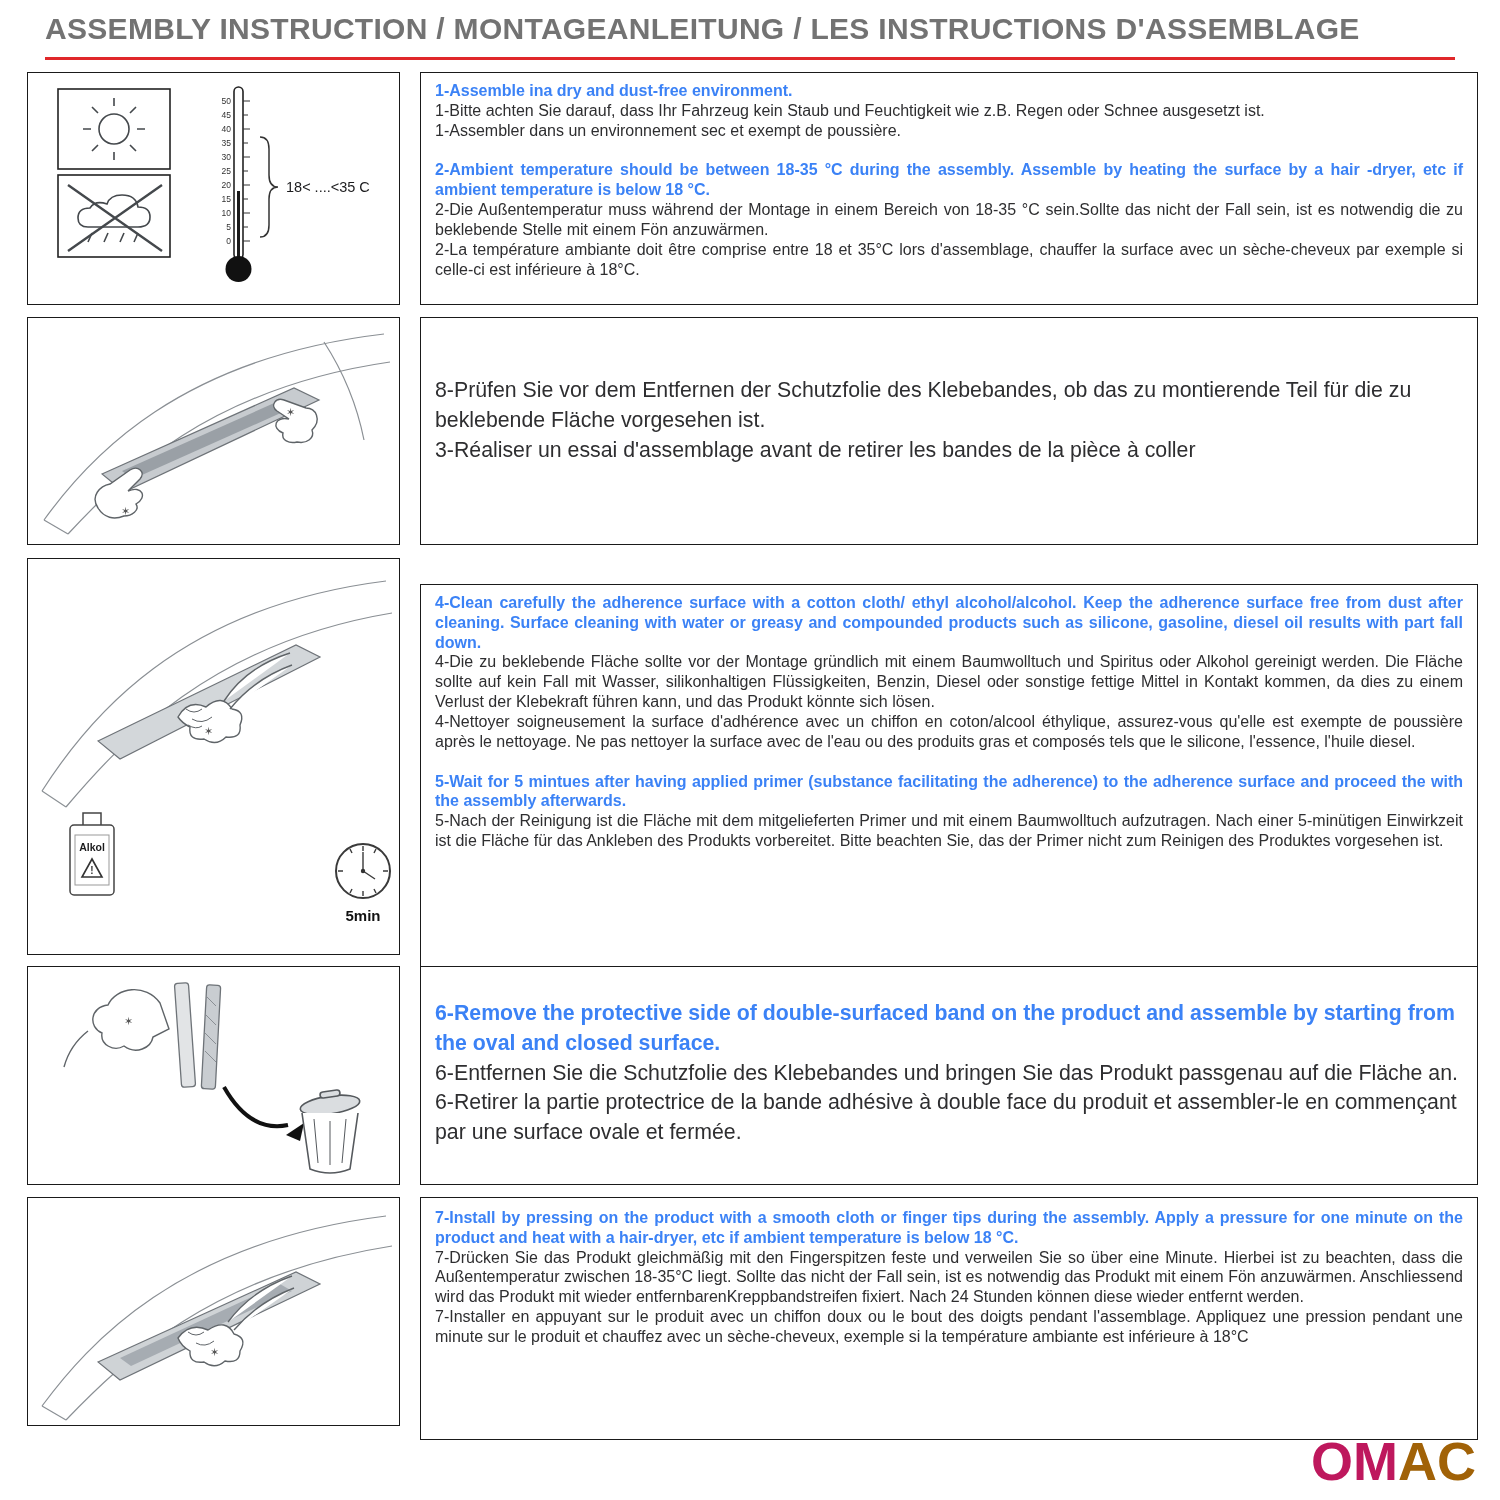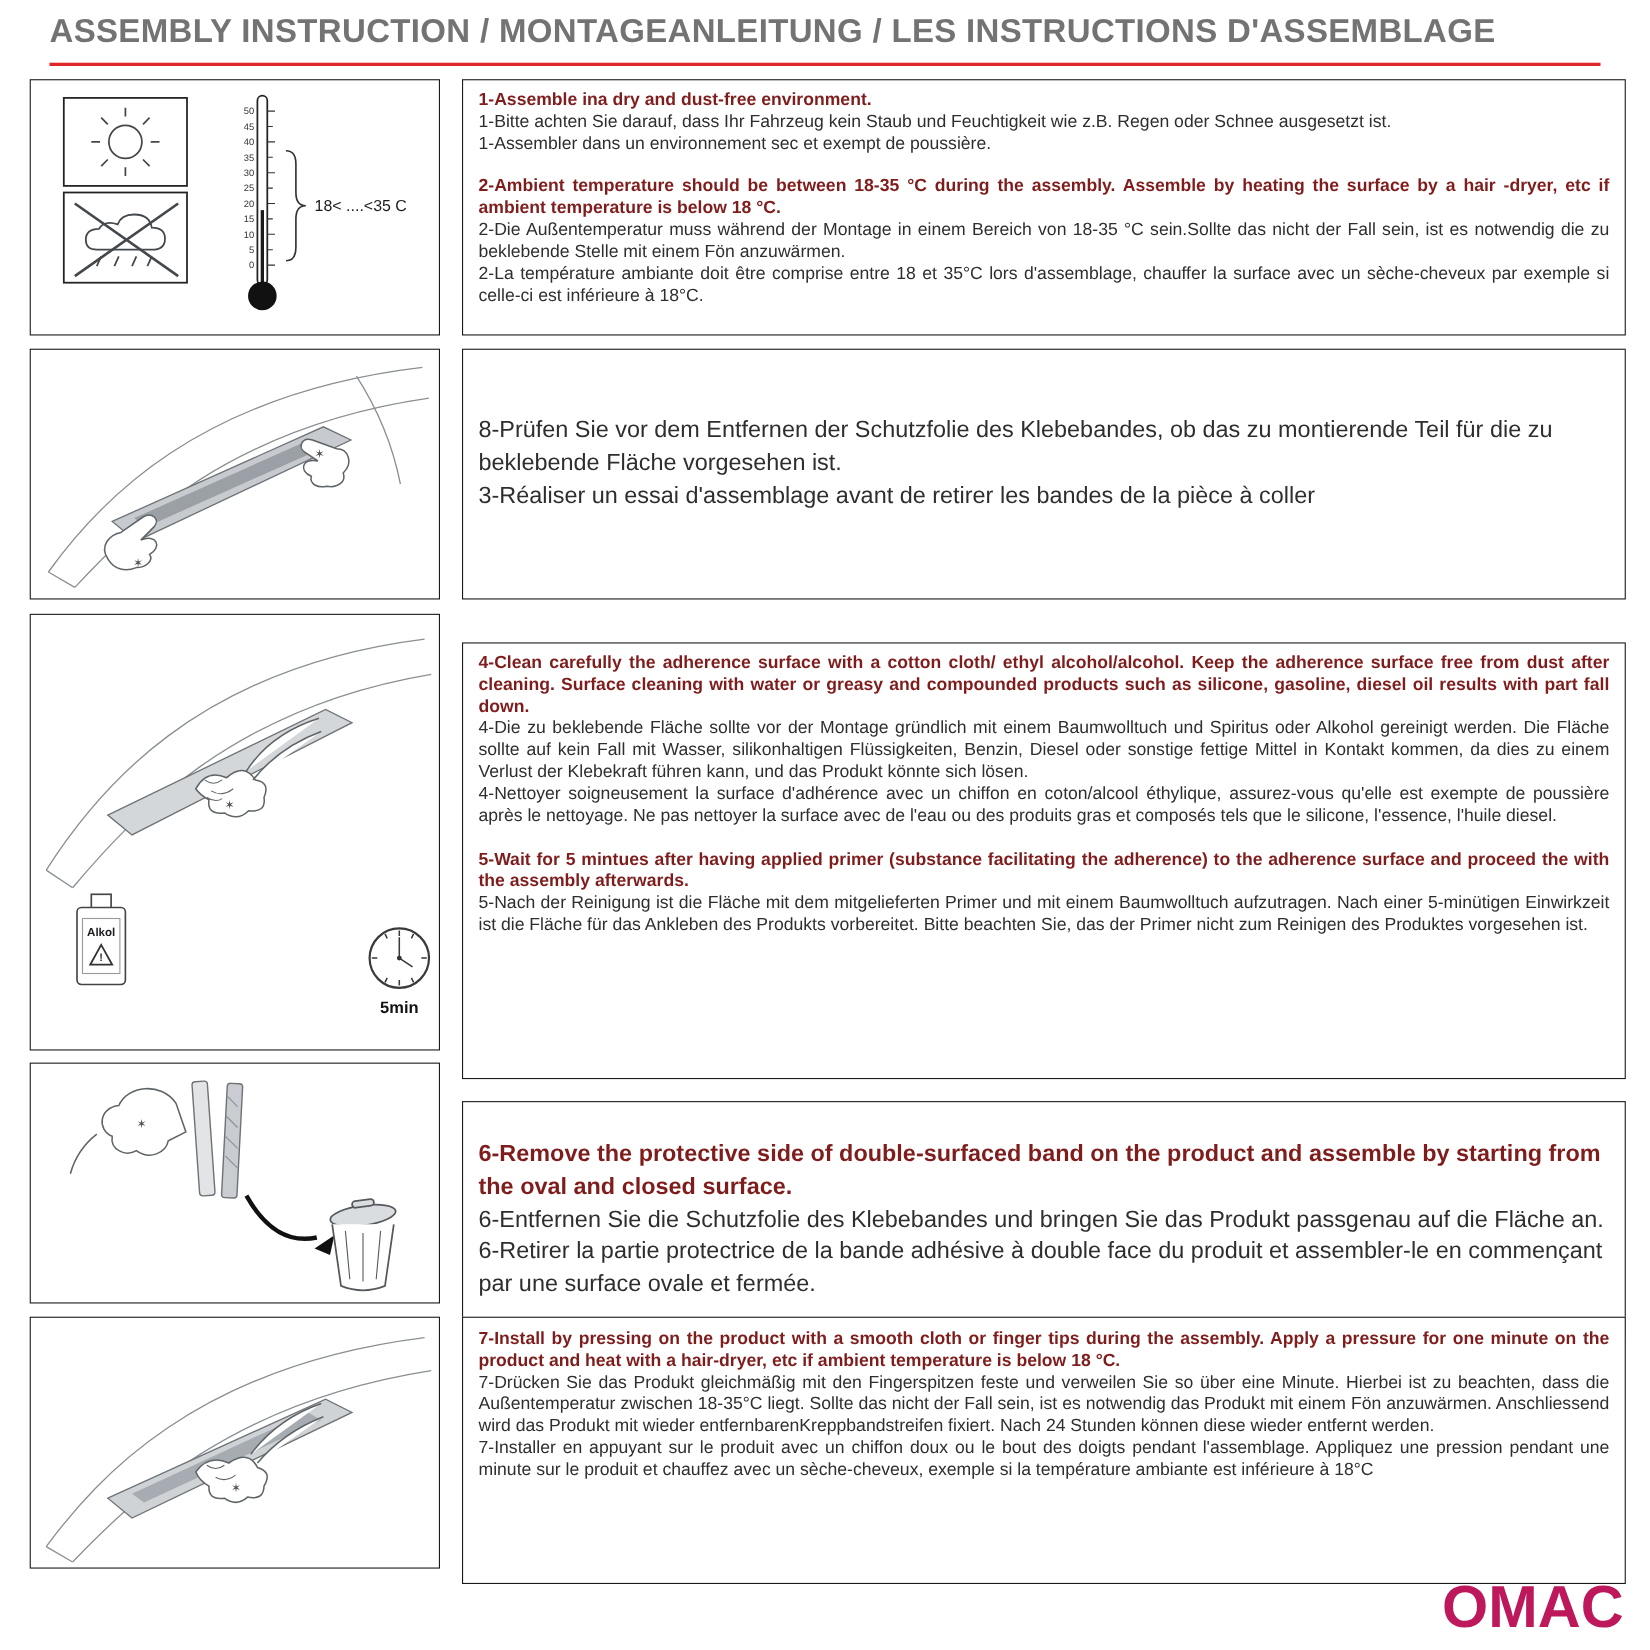--- a/index.html
+++ b/index.html
@@ -7,27 +7,27 @@
   body{width:1500px;height:1500px;position:relative;font-family:"Liberation Sans",sans-serif;color:#2e2e30}
   .page{position:absolute;inset:0;overflow:hidden;background:#fff}
   .title{position:absolute;left:45px;top:12px;font-size:30px;font-weight:800;color:#737373;letter-spacing:.3px;white-space:nowrap}
   .title-rule{position:absolute;left:45px;width:1410px;top:57px;height:3px;background:#e0282a}
   .box{position:absolute;border:1.5px solid #1a1a1a;background:#fff}
   .illus{left:27px;width:373px;overflow:hidden}
   .text{left:420px;width:1058px;padding:8px 14px;overflow:hidden}
   .text p{margin:0}
   .sm p{font-size:16px;line-height:1.24;text-align:justify}
   .lg p{font-size:21.3px;line-height:1.4}
-  .b{font-weight:bold;color:#7f1d1d}
+  .b{font-weight:bold;color:#3b82f6}
   .gap{height:20px}
   .pt-lg2{padding-top:58px}
   .pt-lg4{padding-top:32px}
   .logo{position:absolute;right:24px;top:1434px;font-size:54px;font-weight:800;letter-spacing:0;line-height:1;font-family:"Liberation Sans",sans-serif}
   .logo .om{color:#be185d}
-  .logo .ac{color:#be185d}
+  .logo .ac{color:#a16207}
   svg{display:block}
   .lineart{stroke:#8a8f94;fill:none;stroke-width:1.2px}
   .darkline{stroke:#44484c;fill:none;stroke-width:1.6px}
 </style>
 </head>
 <body>
 
 <div class="page">
 
   <h1 class="title">ASSEMBLY INSTRUCTION / MONTAGEANLEITUNG / LES INSTRUCTIONS D'ASSEMBLAGE</h1>
@@ -168,21 +168,21 @@
       <path d="M196,120 q26,46 64,38" fill="none" stroke="#111" stroke-width="4"></path>
       <path d="M258,168 l18,-12 -4,18 z" fill="#111"></path>
       <g stroke="#55595d" fill="#fff" stroke-width="1.6">
         <ellipse cx="302" cy="138" rx="30" ry="9" transform="rotate(-8 302 138)" fill="#dadde0"></ellipse>
         <rect x="292" y="124" width="20" height="6" rx="3" transform="rotate(-8 302 127)" fill="#dadde0"></rect>
         <path d="M274,146 l8,56 q20,8 40,0 l8,-56"></path>
         <path d="M286,152 l4,44 M302,154 l0,44 M318,152 l-4,44" stroke-width="1"></path>
       </g>
     </svg>
   </div>
-  <div class="box text lg pt-lg4" style="top:1001px;height:219px">
+  <div class="box text lg pt-lg4" style="top:966px;height:219px">
     <p class="b">6-Remove the protective side of double-surfaced band on the product and assemble by starting from the oval and closed surface.</p>
     <p>6-Entfernen Sie die Schutzfolie des Klebebandes und bringen Sie das Produkt passgenau auf die Fläche an.</p>
     <p>6-Retirer la partie protectrice de la bande adhésive à double face du produit et assembler-le en commençant par une surface ovale et fermée.</p>
   </div>
 
   <div class="box illus" style="top:1197px;height:229px">
     <svg width="370" height="226" viewBox="0 0 370 226">
       <g class="lineart">
         <path d="M14,208 C60,146 150,44 358,18"></path>
         <path d="M38,222 C94,164 184,76 364,48"></path>

